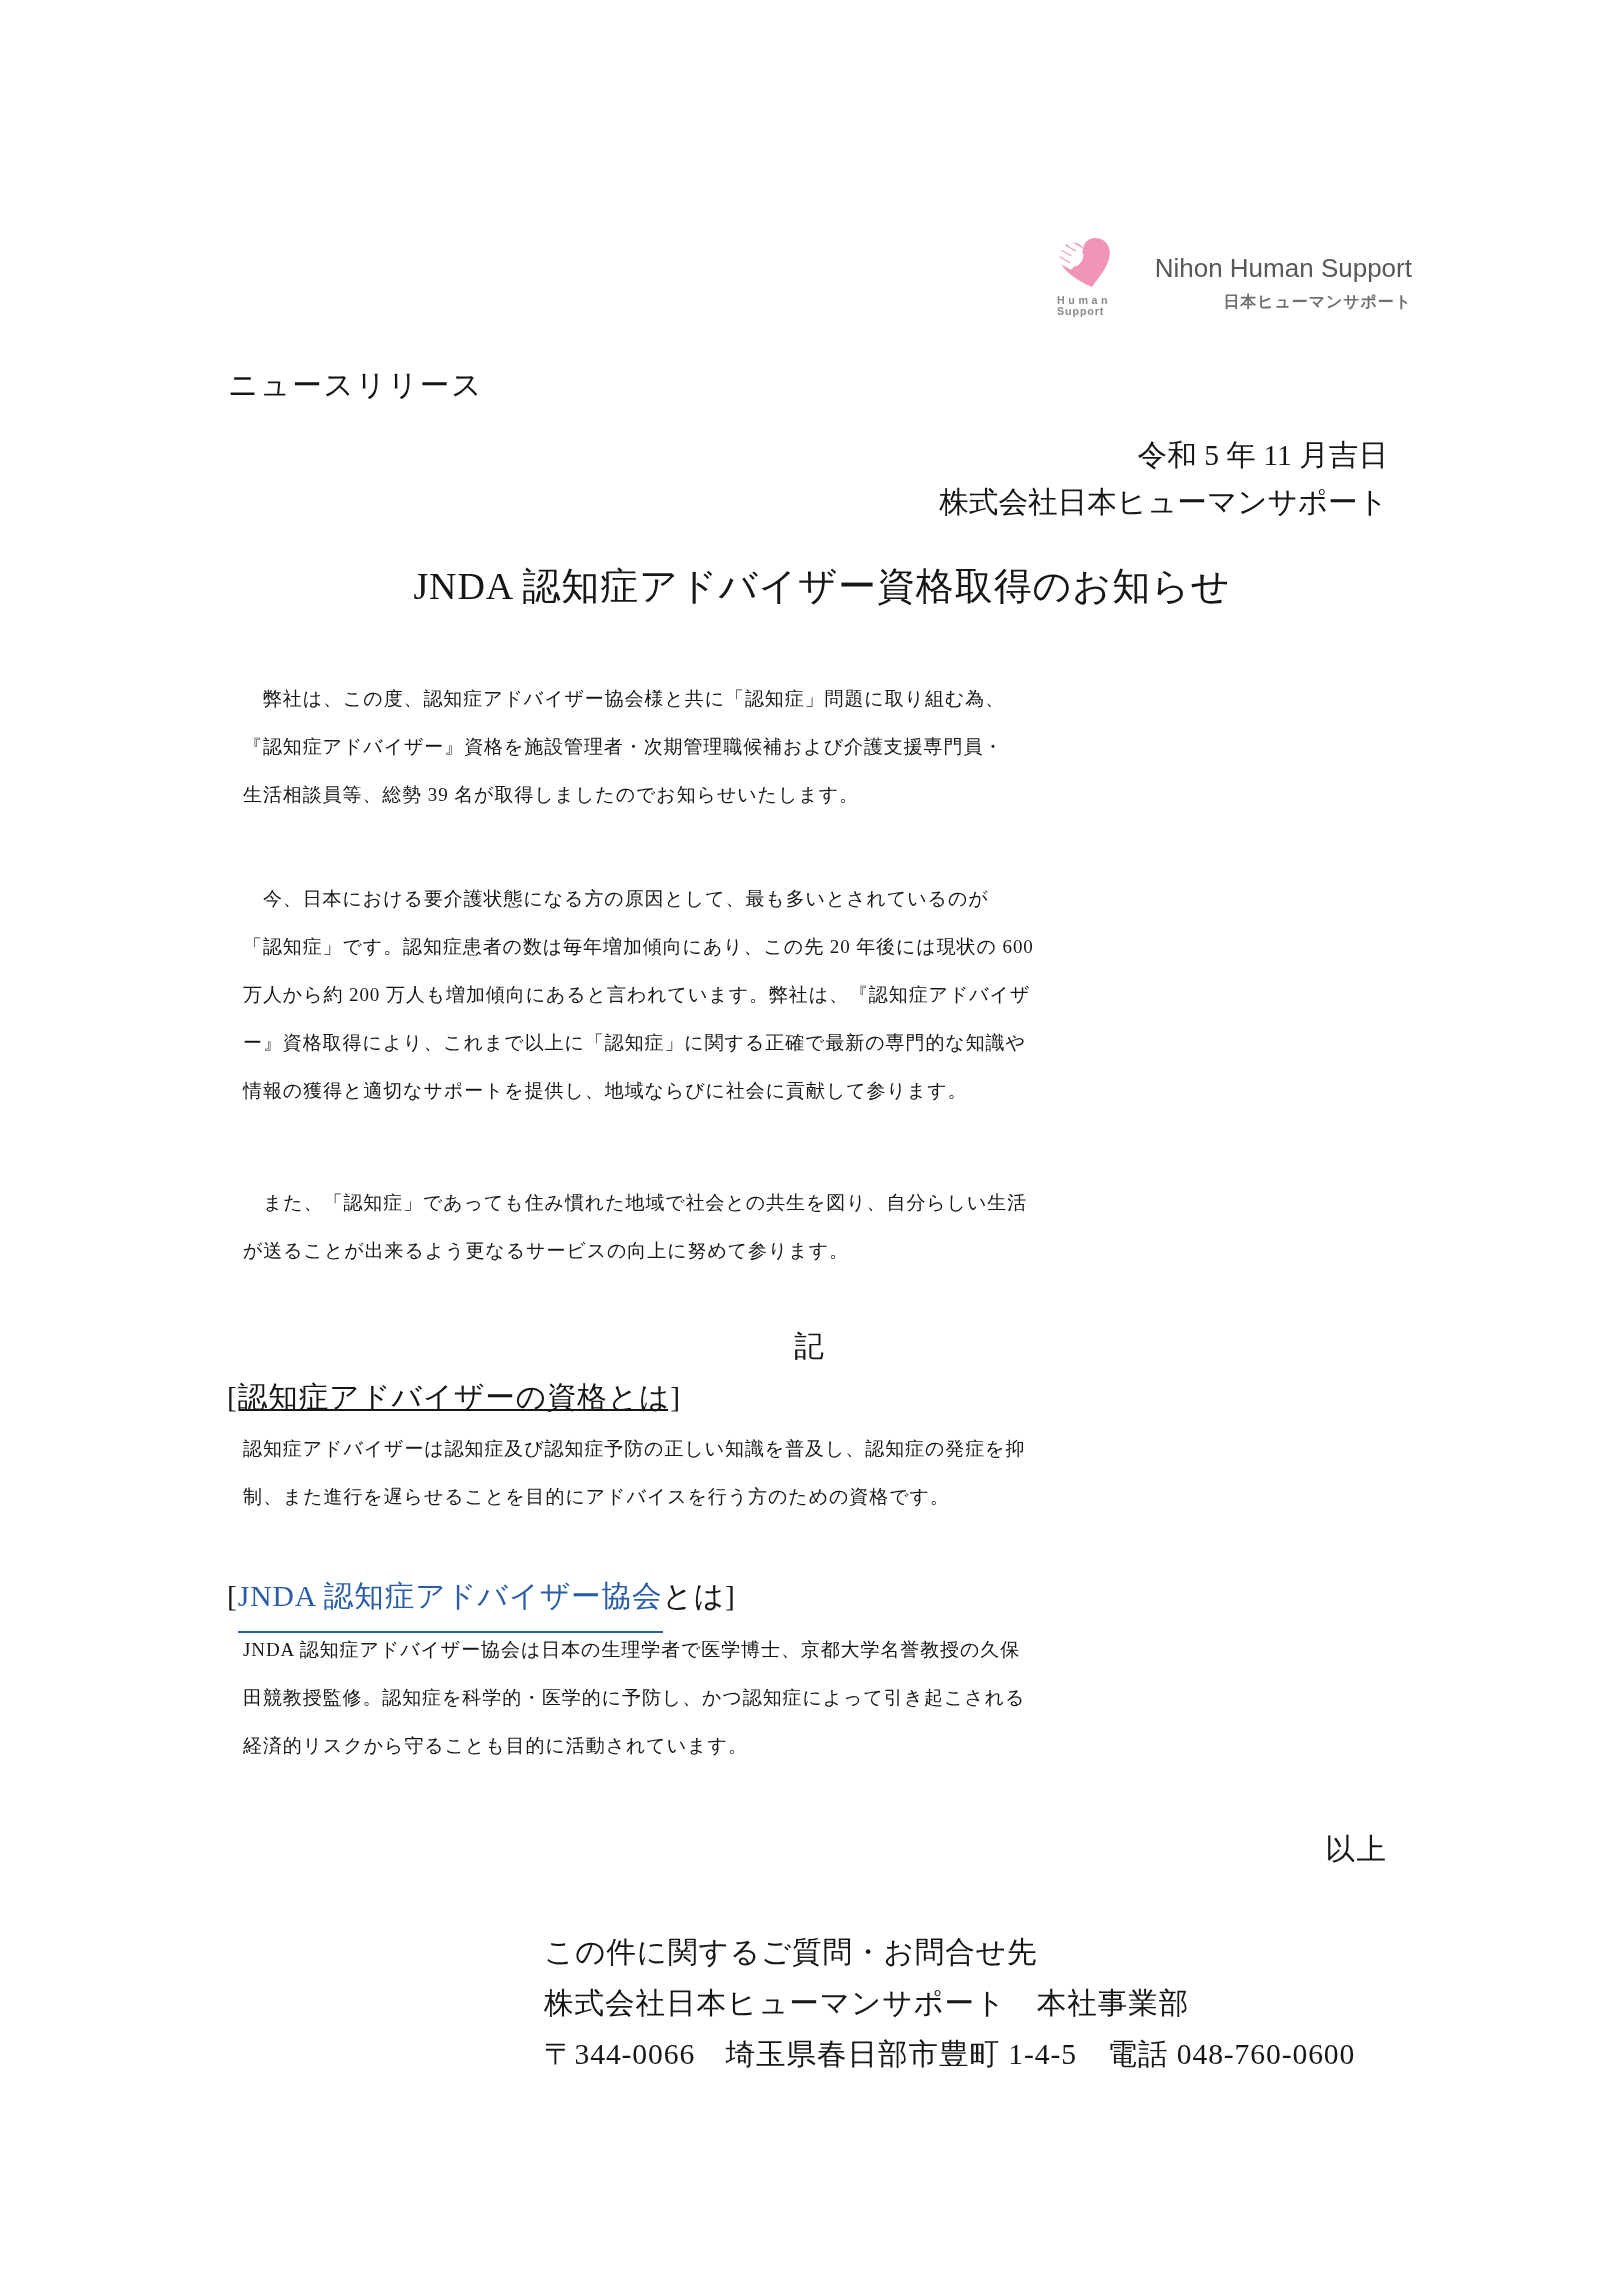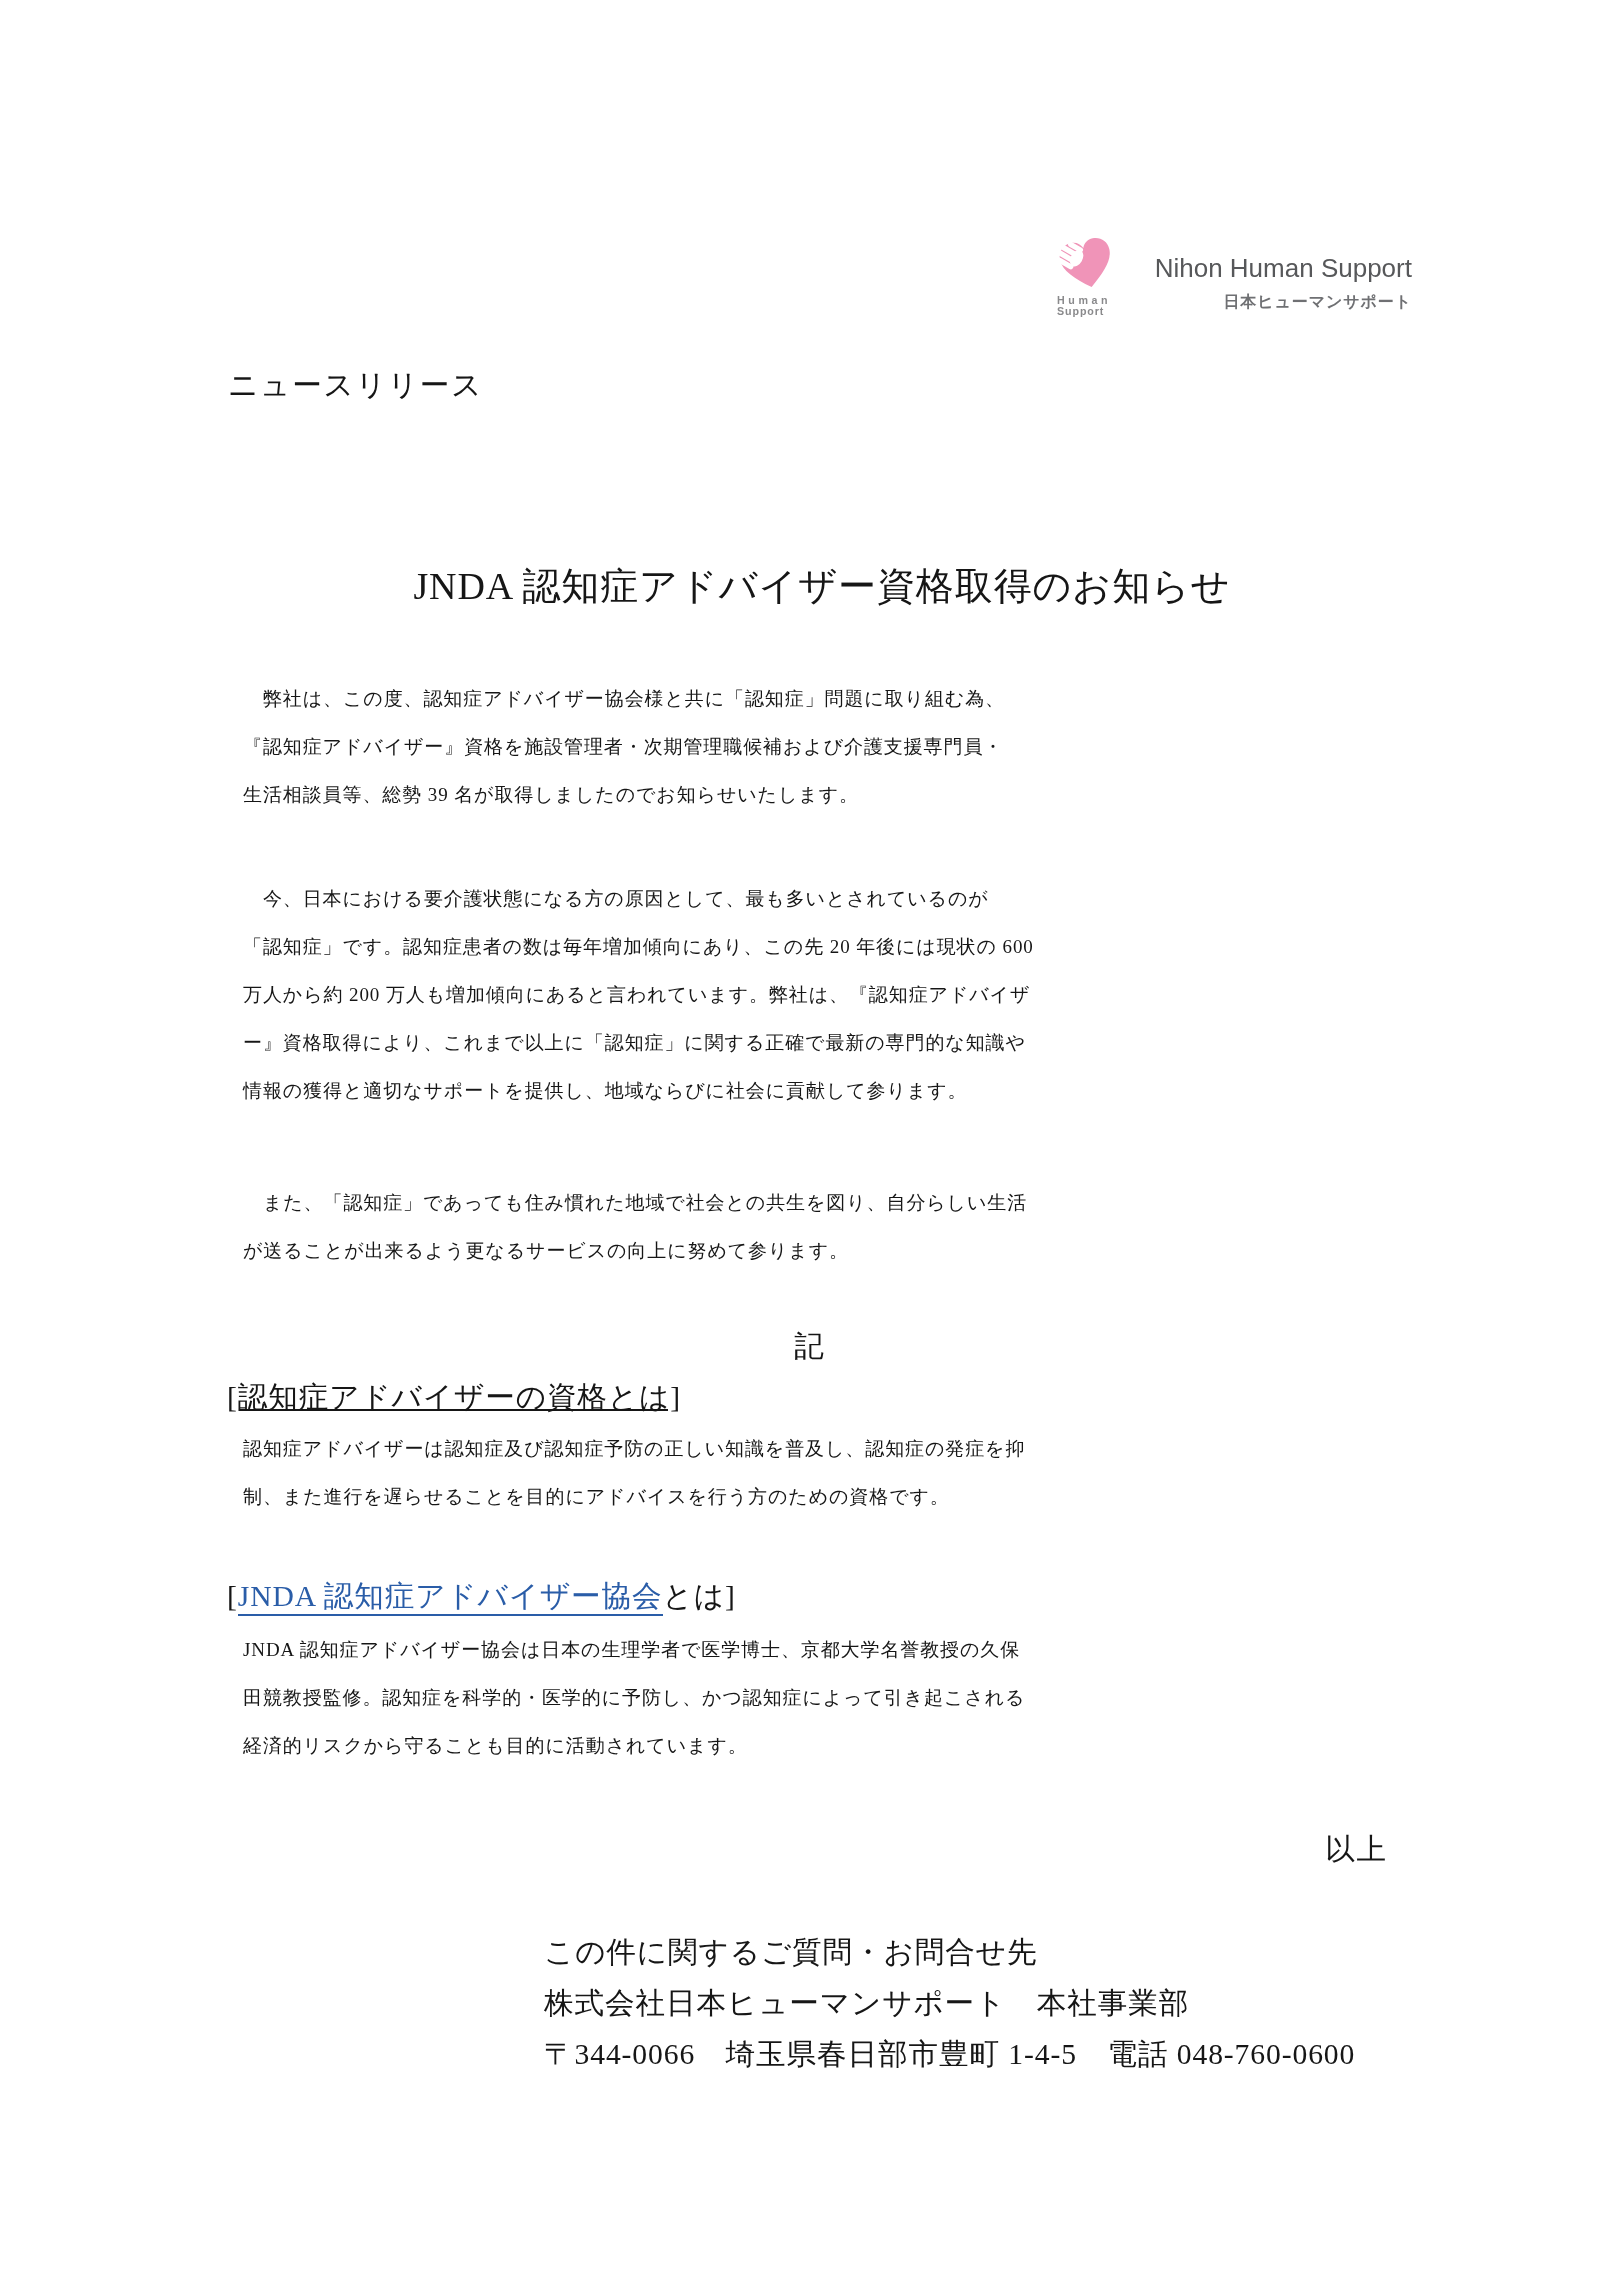--- a/index.html
+++ b/index.html
@@ -66,21 +66,21 @@
   .sec-heading {
     position: absolute; left: 227px; width: 1166px;
     font-size: 29.6px; letter-spacing: 0.9px; white-space: nowrap;
   }
   #sec1-heading { top: 1377px; text-decoration: underline; }
   #sec1-body { top: 1425px; }
   #sec2-heading { top: 1576px; }
   #sec2-body { top: 1626px; }
   .assoc-link {
     color: #2a5da8; text-decoration: none;
-    border-bottom: 2.7px solid #2a5da8; padding-bottom: 2px;
+    border-bottom: 2.7px solid #2a5da8; padding-bottom: 19px;
     cursor: pointer;
   }
   .closing {
     position: absolute; right: 226px; top: 1829px;
     font-size: 29.6px; letter-spacing: 1.8px;
   }
   .contact {
     position: absolute; left: 544px; top: 1927px;
     font-size: 29.6px; line-height: 51px; letter-spacing: 0.9px;
   }
@@ -110,20 +110,24 @@
       </div>
     </div>
     <div class="logo-names">
       <div class="logo-en">Nihon Human Support</div>
       <div class="logo-jp">日本ヒューマンサポート</div>
     </div>
   </div>
 
   <div class="doc-type">ニュースリリース</div>
 
+  <div class="date-block">
+    <div>令和 5 年 11 月吉日</div>
+    <div>株式会社日本ヒューマンサポート</div>
+  </div>
 
   <h1 class="title">JNDA 認知症アドバイザー資格取得のお知らせ</h1>
 
   <div class="para" id="para1">
     <div class="line">　弊社は、この度、認知症アドバイザー協会様と共に「認知症」問題に取り組む為、</div>
     <div class="line">『認知症アドバイザー』資格を施設管理者・次期管理職候補および介護支援専門員・</div>
     <div class="line">生活相談員等、総勢 39 名が取得しましたのでお知らせいたします。</div>
   </div>
 
   <div class="para" id="para2">

